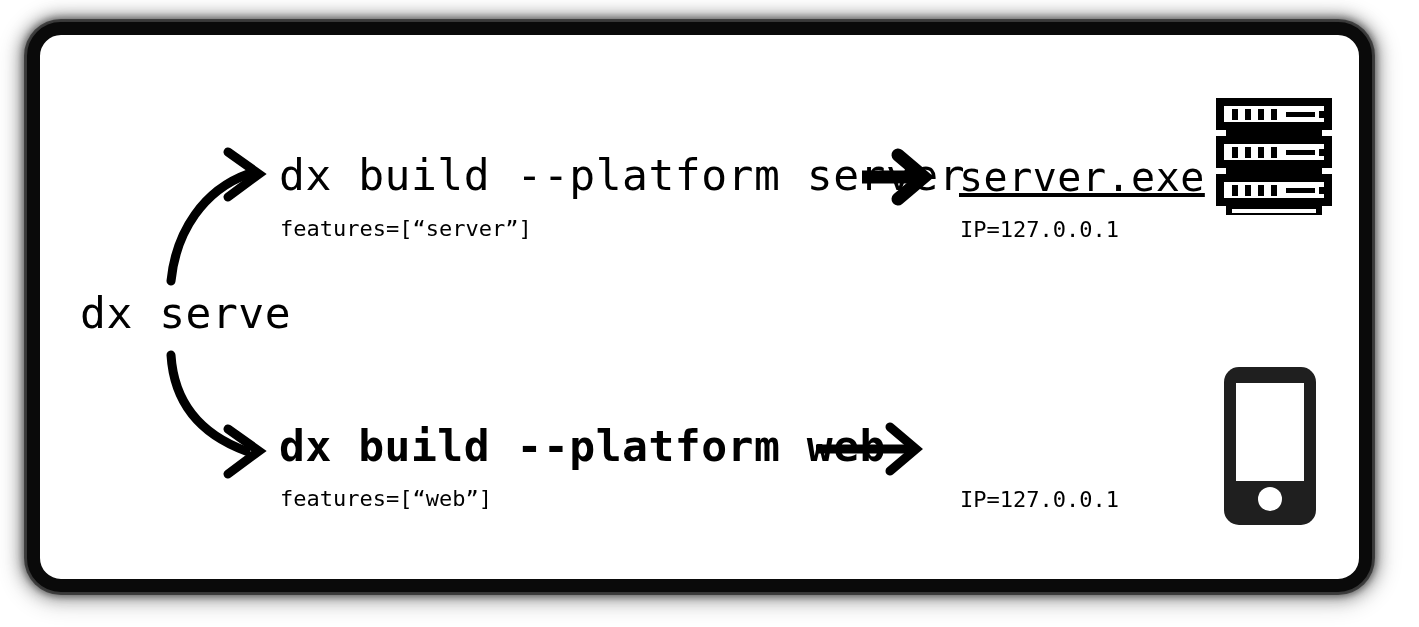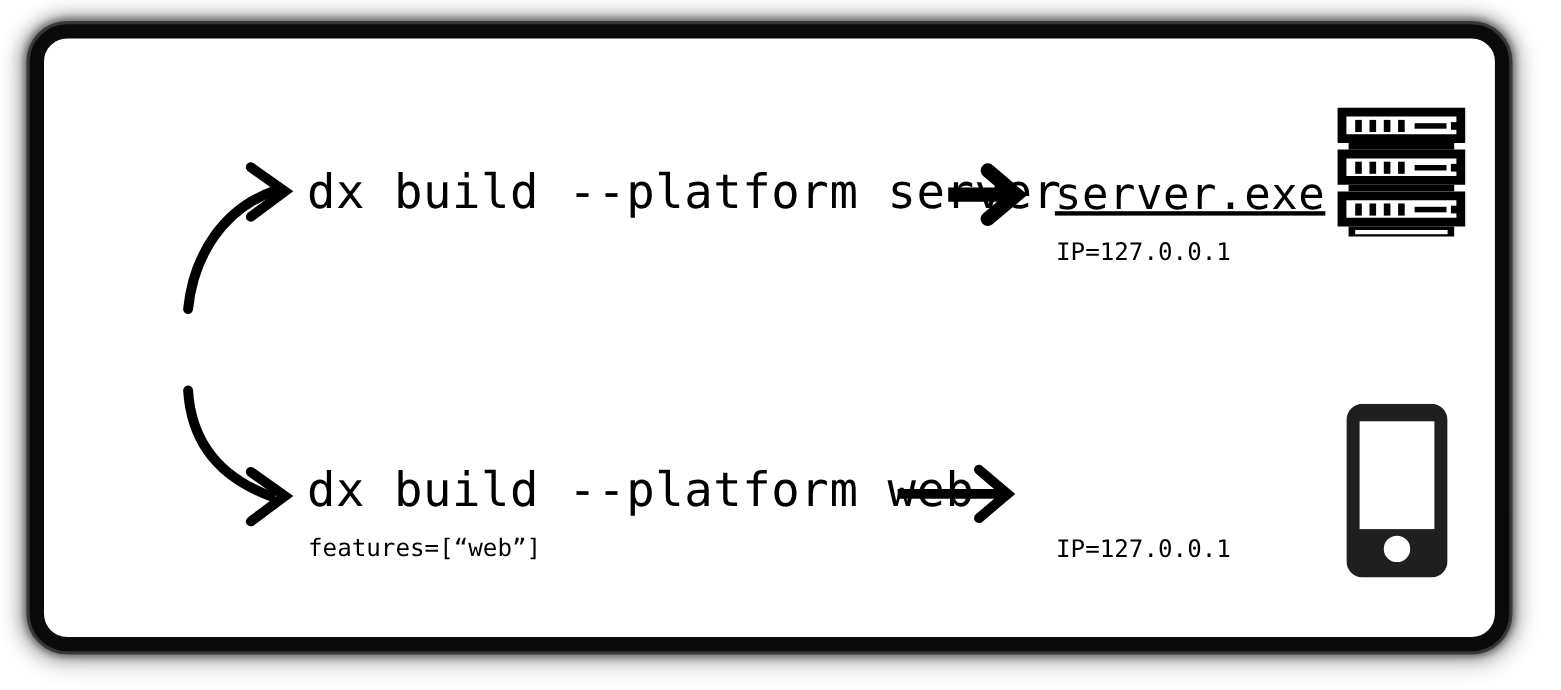--- a/index.html
+++ b/index.html
@@ -72,21 +72,21 @@
     font-size: 43px;
     letter-spacing: 0.5px;
     line-height: 1;
   }
 
   #label-root       { left: 80px;  top: 292px; }
   #cmd-server       { left: 279px; top: 154px; }
   #sub-server       { left: 280px; top: 218px; }
   #out-server       { left: 959px; top: 157px; }
   #sub-out-server   { left: 960px; top: 219px; }
-  #cmd-web          { left: 279px; top: 425px; }
+  #cmd-web          { left: 279px; top: 425px; font-weight: bold; }
   #sub-web          { left: 280px; top: 488px; }
   #out-web          { left: 959px; top: 428px; }
   #sub-out-web      { left: 960px; top: 489px; }
 
   
   .vec {
     position: absolute;
     left: 0;
     top: 0;
     width: 1419px;
@@ -163,23 +163,25 @@
         <path d="M12,110 h96 v9 h-96 z M18,113 h84 v4 h-84 z" fill-rule="evenodd"></path>
       </g>
     </svg>
 
     <svg id="phone-icon" class="icon-svg" viewBox="0 0 92 158" xmlns="http://www.w3.org/2000/svg">
       <rect x="0" y="0" width="92" height="158" rx="15" ry="15" fill="#1f1f1f"></rect>
       <rect x="12" y="16" width="68" height="98" fill="#ffffff"></rect>
       <circle cx="46" cy="132" r="12" fill="#ffffff"></circle>
     </svg>
 
+    <div class="node root" id="label-root">dx serve</div>
 
     <div class="node cmd" id="cmd-server">dx build --platform server</div>
 
+    <div class="node sub" id="sub-server">features=[“server”]</div>
 
     <div class="node out" id="out-server">server.exe</div>
 
     <div class="node sub" id="sub-out-server">IP=127.0.0.1</div>
 
     <div class="node cmd" id="cmd-web">dx build --platform web</div>
 
     <div class="node sub" id="sub-web">features=[“web”]</div>
 
 

